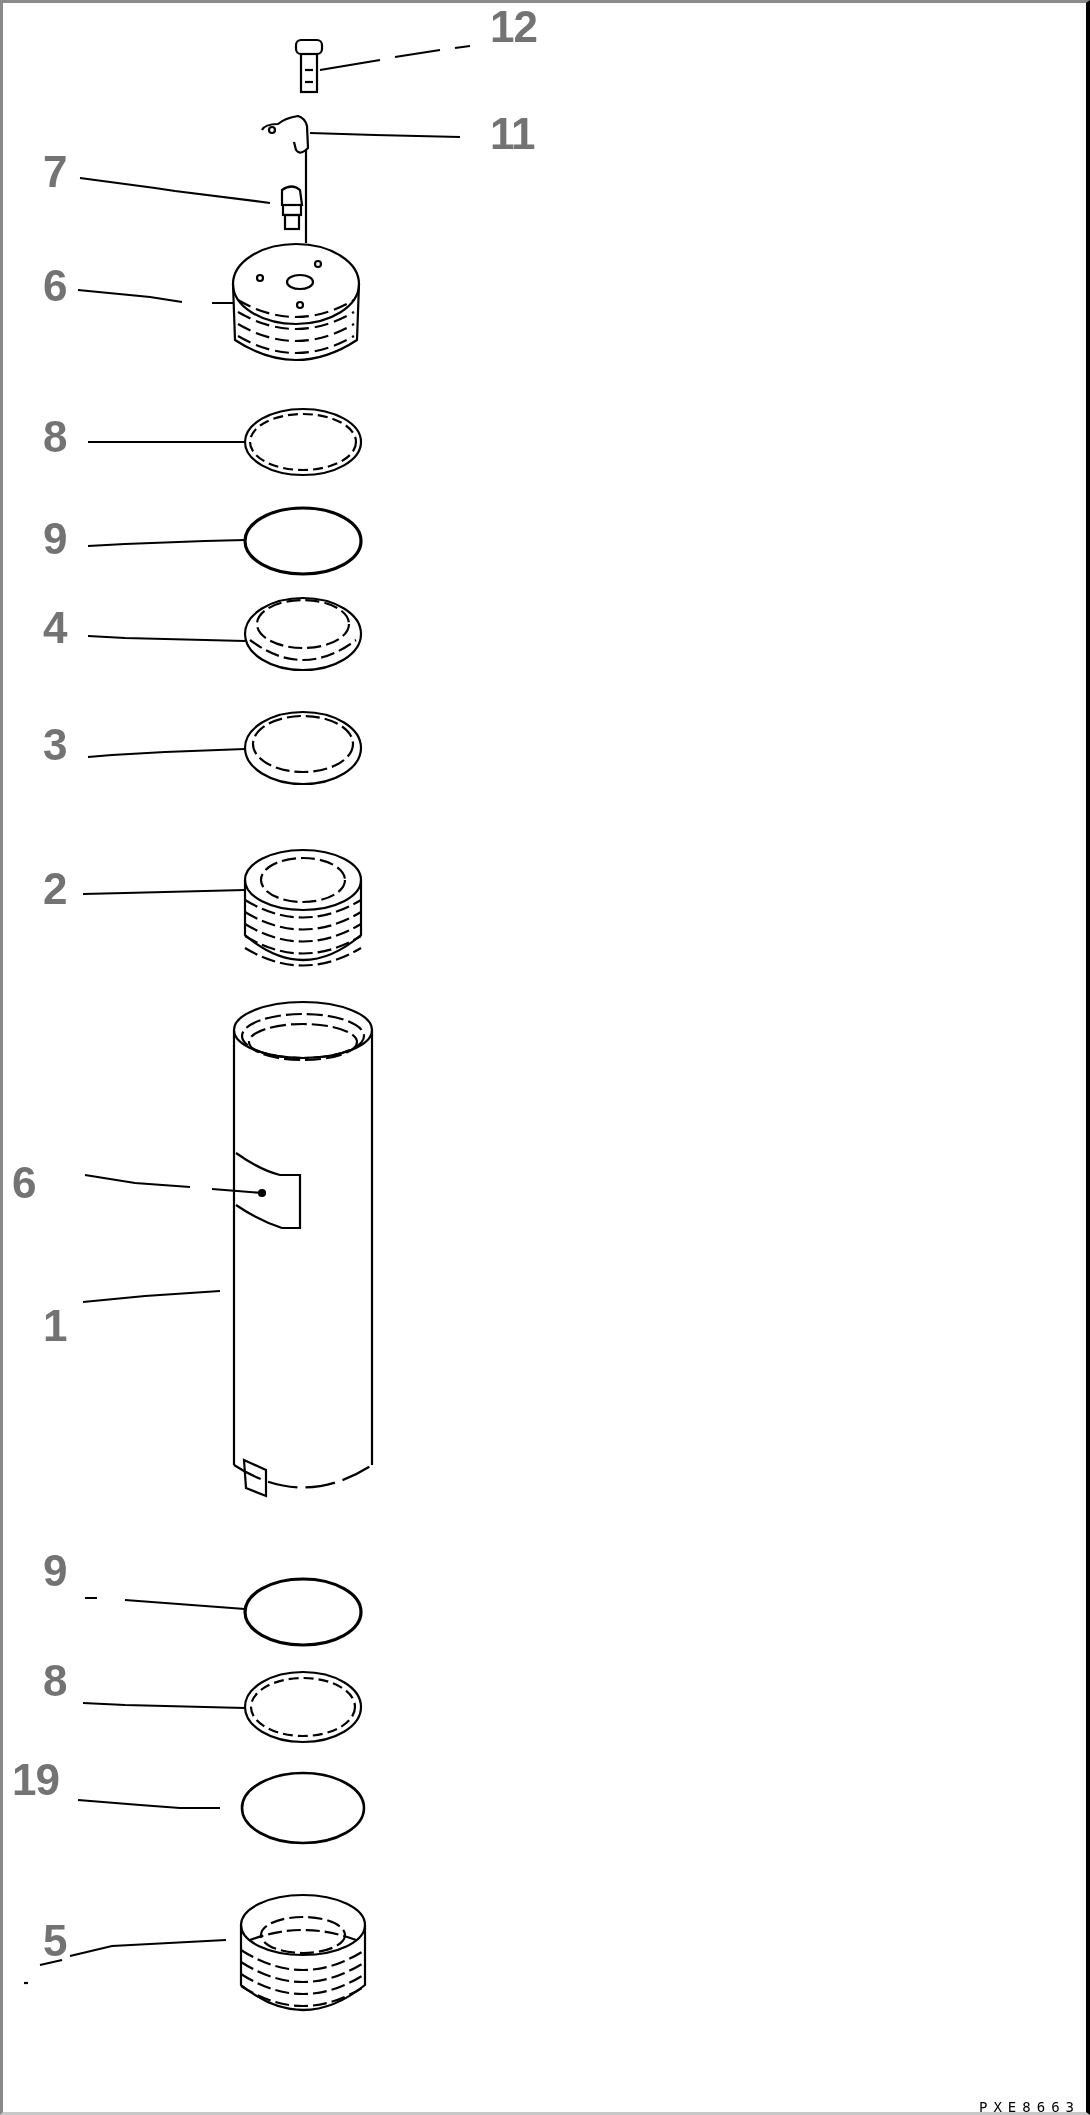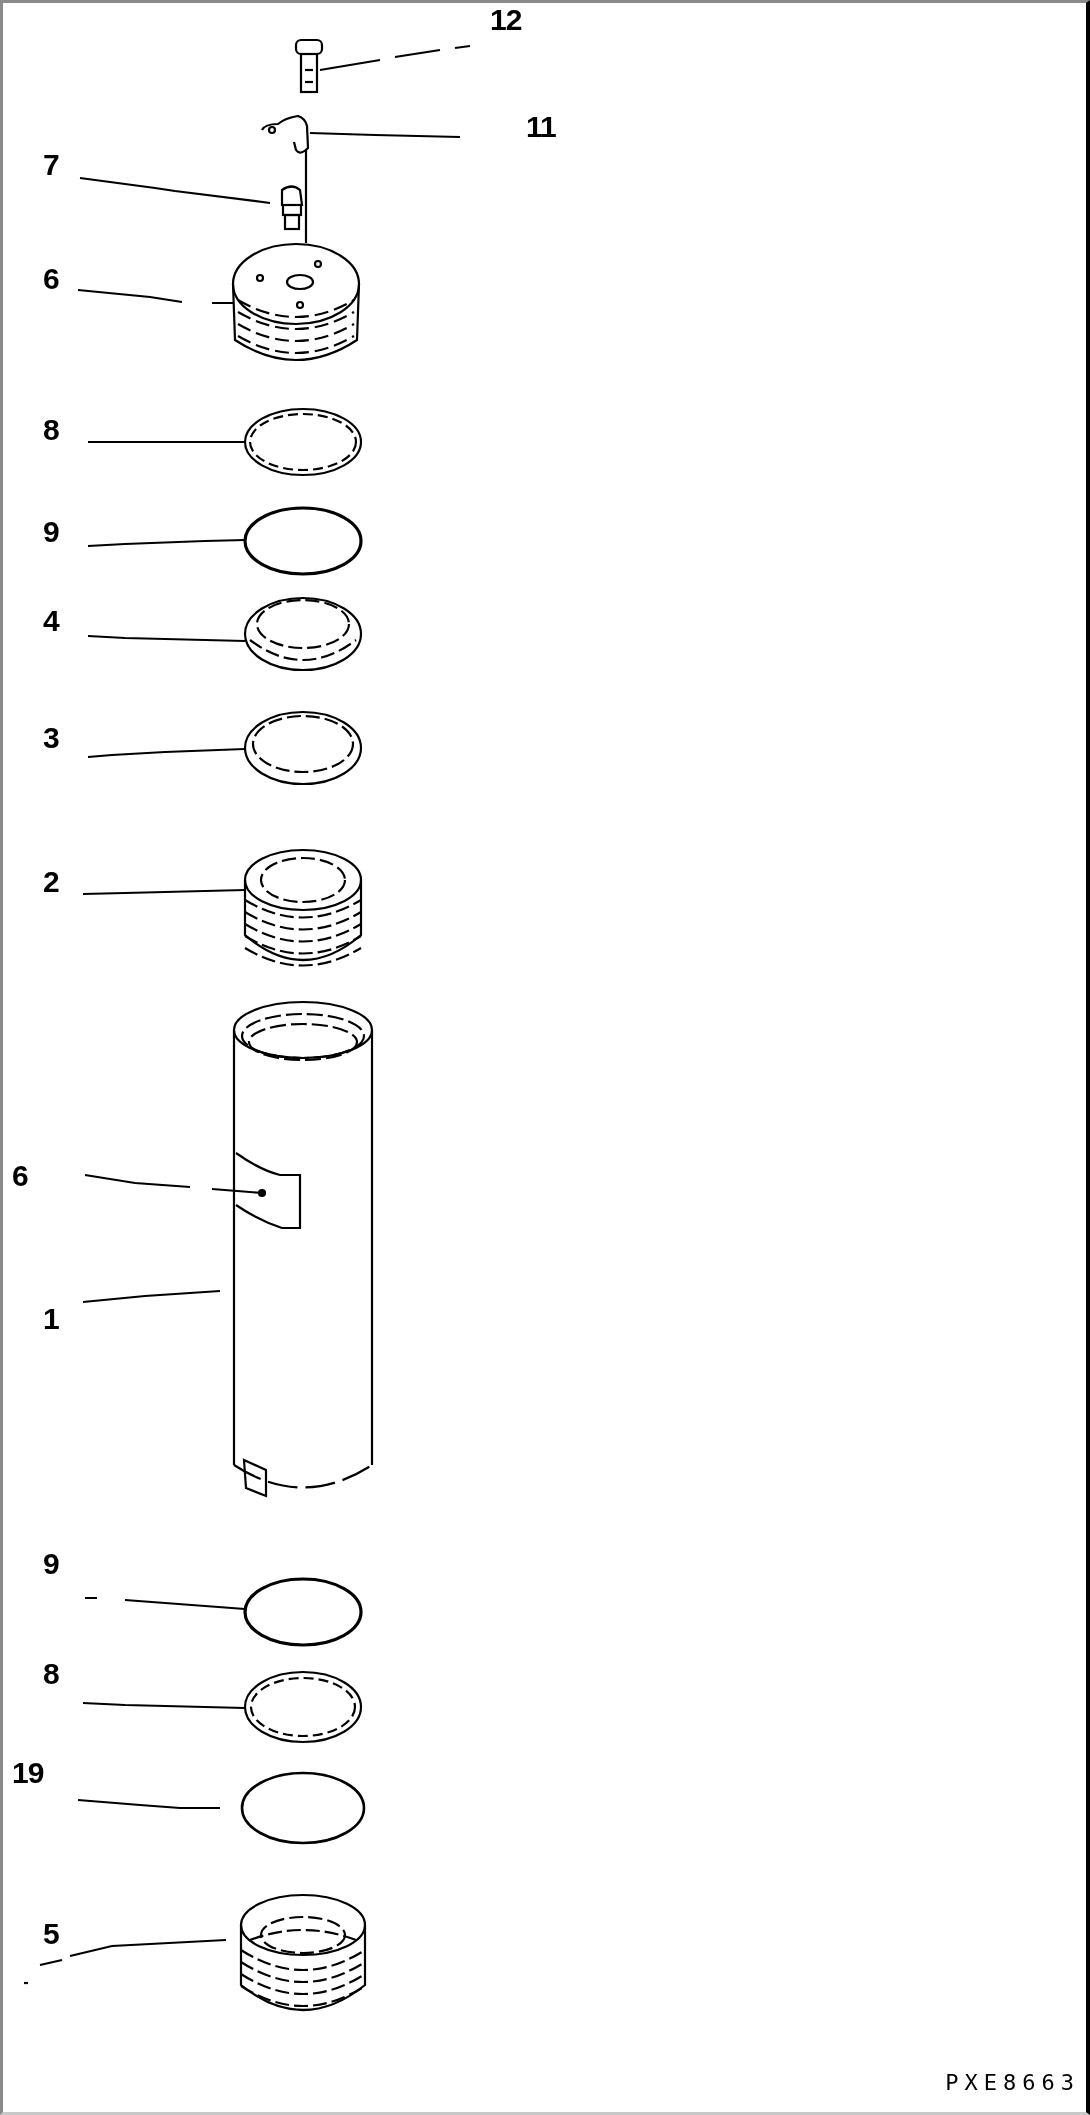--- a/index.html
+++ b/index.html
@@ -1,21 +1,21 @@
 <!DOCTYPE html>
 <html><head>
 <meta charset="utf-8">
 <style>
   html, body { margin: 0; padding: 0; background: #ffffff; }
   body { width: 1090px; height: 2115px; position: relative; overflow: hidden; font-family: "Liberation Sans", sans-serif; }
   .frame { position: absolute; left: 0; top: 0; width: 1090px; height: 2115px; box-sizing: border-box;
            border-top: 3px solid #8a8a8a; border-left: 3px solid #8a8a8a; border-right: 4px solid #000; border-bottom: 3px solid #c8c8c8; }
   svg.drawing { position: absolute; left: 0; top: 0; }
-  .callout { position: absolute; color: #000000; font-weight: bold; font-size: 30px; line-height: 1; letter-spacing: -1px; }
-  .code { position: absolute; right: 10px; bottom: 20px; font-family: "DejaVu Sans Mono", monospace; font-size: 22px; letter-spacing: 6px; color: #000; margin-top: 13px; }
+  .callout { position: absolute; color: #737373; font-weight: bold; font-size: 44px; line-height: 1; letter-spacing: -1px; }
+  .code { position: absolute; right: 10px; bottom: 0; font-family: "DejaVu Sans Mono", monospace; font-size: 14px; letter-spacing: 6px; color: #000; margin-top: 13px; }
 </style>
 </head>
 <body>
 
 <div class="frame"></div>
 
 <svg class="drawing" width="1090" height="2115" viewBox="0 0 1090 2115" fill="none" stroke="#000" stroke-width="2.2">
 
   <g>
     <rect x="296" y="40" width="26" height="14" rx="5"></rect>
@@ -128,21 +128,21 @@
     <path d="M241 1950 Q303 1990 365 1950" stroke-dasharray="14 5"></path>
     <path d="M241 1962 Q303 2002 365 1962" stroke-dasharray="14 5"></path>
     <path d="M241 1974 Q303 2014 365 1974" stroke-dasharray="14 5"></path>
     <path d="M241 1986 Q303 2026 365 1986" stroke-dasharray="14 5"></path>
     <path d="M40 1965 L62 1960 M70 1956 L112 1946 L226 1940"></path>
     <line x1="24" y1="1983" x2="28" y2="1983"></line>
   </g>
 </svg>
 
 <div class="callout" style="left:490px;top:5px;">12</div>
-<div class="callout" style="left:490px;top:112px;margin-left:36px;">11</div>
+<div class="callout" style="left:490px;top:112px;">11</div>
 <div class="callout" style="left:43px;top:150px;">7</div>
 <div class="callout" style="left:43px;top:264px;">6</div>
 <div class="callout" style="left:43px;top:415px;">8</div>
 <div class="callout" style="left:43px;top:517px;">9</div>
 <div class="callout" style="left:43px;top:606px;">4</div>
 <div class="callout" style="left:43px;top:723px;">3</div>
 <div class="callout" style="left:43px;top:867px;">2</div>
 <div class="callout" style="left:12px;top:1161px;">6</div>
 <div class="callout" style="left:43px;top:1304px;">1</div>
 <div class="callout" style="left:43px;top:1549px;">9</div>

